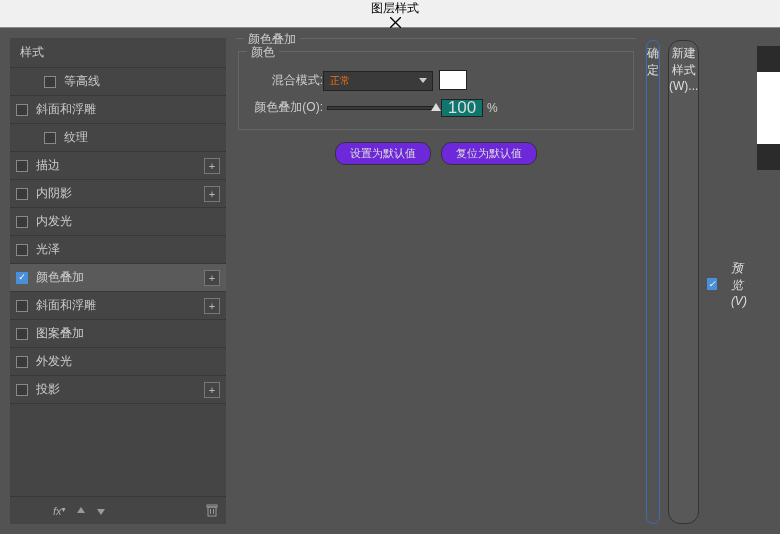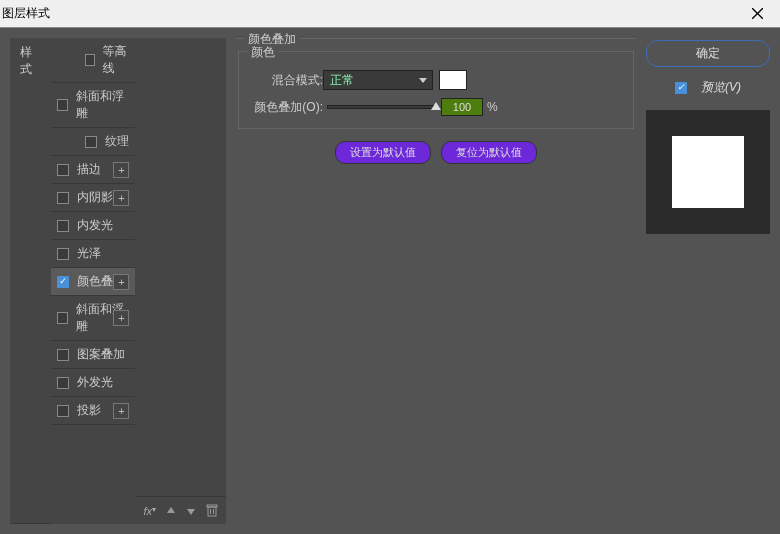--- a/index.html
+++ b/index.html
@@ -1,50 +1,50 @@
 <!DOCTYPE html>
 <html><head>
 <meta charset="utf-8">
 <style>
 * { box-sizing: border-box; margin: 0; padding: 0; font-family: "Microsoft YaHei", sans-serif; }
 body { background: #535353; width: 780px; height: 534px; overflow: hidden; }
-.titlebar { background: #f0f0f0; height: 28px; display: flex; align-items: center; justify-content: space-between; padding-left: 2px; border-bottom: 1px solid #888; }
+.titlebar { background: #f0f0f0; height: 28px; display: flex; align-items: center; justify-content: space-between; padding-left: 10px; border-bottom: 1px solid #888; flex-direction: column; }
 .titlebar-title { font-size: 12px; color: #000; }
 .close-btn { width: 45px; height: 28px; display: flex; align-items: center; justify-content: center; cursor: pointer; }
 .close-btn svg { width: 11px; height: 11px; }
 .content { display: flex; padding: 10px; gap: 8px; height: calc(100% - 28px); }
-.sidebar { width: 216px; background: #454545; display: flex; flex-direction: row; }
+.sidebar { width: 216px; background: #454545; display: flex; flex-direction: column; }
 .sidebar-header { padding: 6px 10px; color: #ccc; font-size: 12px; border-bottom: 1px solid #383838; }
 .style-item { display: flex; align-items: center; padding: 5px 6px; color: #ccc; font-size: 12px; border-bottom: 1px solid #383838; cursor: pointer; position: relative; }
 .style-item.selected { background: #5a5a5a; }
 .style-item.indent { padding-left: 34px; }
 .checkbox { width: 12px; height: 12px; border: 1px solid #888; margin-right: 8px; background: #3a3a3a; display: inline-flex; align-items: center; justify-content: center; }
 .checkbox.checked { background: #4a90d9; border-color: #4a90d9; }
 .checkbox.checked::after { content: "✓"; color: #fff; font-size: 9px; line-height: 1; }
 .plus-btn { position: absolute; right: 6px; width: 16px; height: 16px; border: 1px solid #777; display: flex; align-items: center; justify-content: center; color: #bbb; font-size: 11px; background: #454545; }
 .sidebar-footer { margin-top: auto; height: 28px; display: flex; align-items: center; padding: 0 8px; color: #aaa; gap: 10px; border-top: 1px solid #383838; }
 .sidebar-footer .trash { margin-left: auto; }
 .main-panel { flex: 1; position: relative; }
 .fieldset { border: 1px solid #666; margin: 0 2px; padding: 10px 12px 4px; position: relative; }
 .fieldset-label { position: absolute; top: -8px; left: 8px; background: #535353; padding: 0 4px; color: #ccc; font-size: 12px; }
 .fieldset.outer { border-left: none; border-right: none; border-bottom: none; padding: 4px 0 0 0; }
 .fieldset.inner { margin-top: 8px; }
 .row { display: flex; align-items: center; margin: 8px 0; }
 .row-label { color: #ccc; font-size: 12px; min-width: 72px; text-align: right; }
-.select { background: #3a3a3a; border: 1px solid #222; color: #86efac; font-size: 12px; padding: 2px 22px 2px 6px; height: 20px; width: 110px; appearance: none; position: relative; }
+.select { background: #3a3a3a; border: 1px solid #222; color: #f97316; font-size: 10px; padding: 2px 22px 2px 6px; height: 20px; width: 110px; appearance: none; position: relative; }
 .select-wrap { position: relative; display: inline-block; }
 .select-wrap::after { content: ""; position: absolute; right: 6px; top: 8px; border-left: 4px solid transparent; border-right: 4px solid transparent; border-top: 5px solid #ccc; pointer-events: none; }
 .swatch { width: 28px; height: 20px; background: #fff; border: 1px solid #222; margin-left: 6px; }
 .slider { flex: 1; max-width: 110px; height: 4px; background: #3a3a3a; border: 1px solid #222; position: relative; margin: 0 4px; }
 .slider-thumb { position: absolute; right: -5px; top: -4px; width: 0; height: 0; border-left: 5px solid transparent; border-right: 5px solid transparent; border-bottom: 8px solid #ddd; }
-.num-input { width: 42px; height: 18px; background: #4d7c0f; border: 1px solid #222; color: #ddd; font-size: 11px; text-align: center; }
+.num-input { width: 42px; height: 18px; background: #0f766e; border: 1px solid #222; color: #ddd; font-size: 17px; text-align: center; }
 .pct { color: #ccc; font-size: 12px; margin-left: 4px; }
 .btn-row { display: flex; gap: 10px; justify-content: center; margin-top: 12px; }
 .gray-btn { background: #6d28d9; border: 1px solid #333; border-radius: 10px; color: #ddd; font-size: 11px; padding: 3px 14px; cursor: pointer; }
-.right-panel { width: 124px; display: flex; flex-direction: column; gap: 8px; align-items: stretch; padding-top: 2px; }
+.right-panel { width: 124px; display: flex; gap: 8px; align-items: stretch; padding-top: 2px; }
 .action-btn { border-radius: 12px; border: 1px solid #333; color: #ddd; font-size: 12px; padding: 4px 0; text-align: center; cursor: pointer; background: #585858; }
 .action-btn.primary { border: 1px solid #3d6db5; background: #535353; }
 .preview-check { display: flex; align-items: center; justify-content: center; gap: 6px; color: #ddd; font-size: 12px; margin-top: 4px; font-style: italic; }
 .preview-box { background: #2b2b2b; width: 124px; height: 124px; margin-top: 6px; display: flex; align-items: center; justify-content: center; }
 .preview-inner { width: 72px; height: 72px; background: #fff; }
 .blend-opts { padding: 6px 10px; color: #ccc; font-size: 12px; border-bottom: 1px solid #383838; }
 .icon { display: inline-flex; }
 </style>
 </head>
 <body>
@@ -112,21 +112,21 @@
           <span class="checkbox"></span>
           <span>外发光</span>
         </div>
         <div class="style-item">
           <span class="checkbox"></span>
           <span>投影</span>
           <span class="plus-btn">+</span>
         </div>
       </div>
     <div class="sidebar-footer">
-      <span class="icon" style="font-style:italic;font-size:11px;">fx<span style="font-style:normal;font-size:8px;">▾</span></span>
+      <span class="icon" style="font-style:italic;font-size:11px;margin-left:35px;">fx<span style="font-style:normal;font-size:8px;">▾</span></span>
       <span class="icon">
           <svg width="10" height="10" viewBox="0 0 10 10">
             <path d="M5 1 L9 7 L1 7 Z" fill="#999"></path>
           </svg>
         </span>
       <span class="icon">
           <svg width="10" height="10" viewBox="0 0 10 10">
             <path d="M5 9 L9 3 L1 3 Z" fill="#999"></path>
           </svg>
         </span>
@@ -166,20 +166,21 @@
       </div>
       <div class="btn-row">
         <button class="gray-btn">设置为默认值</button>
         <button class="gray-btn">复位为默认值</button>
       </div>
     </div>
   </div>
 
   <div class="right-panel">
     <div class="action-btn primary">确定</div>
+    <div class="action-btn">新建样式(W)...</div>
     <div class="preview-check">
       <span class="checkbox checked"></span>
       <span>预览(V)</span>
     </div>
     <div class="preview-box">
       <div class="preview-inner"></div>
     </div>
   </div>
 
 </div>

